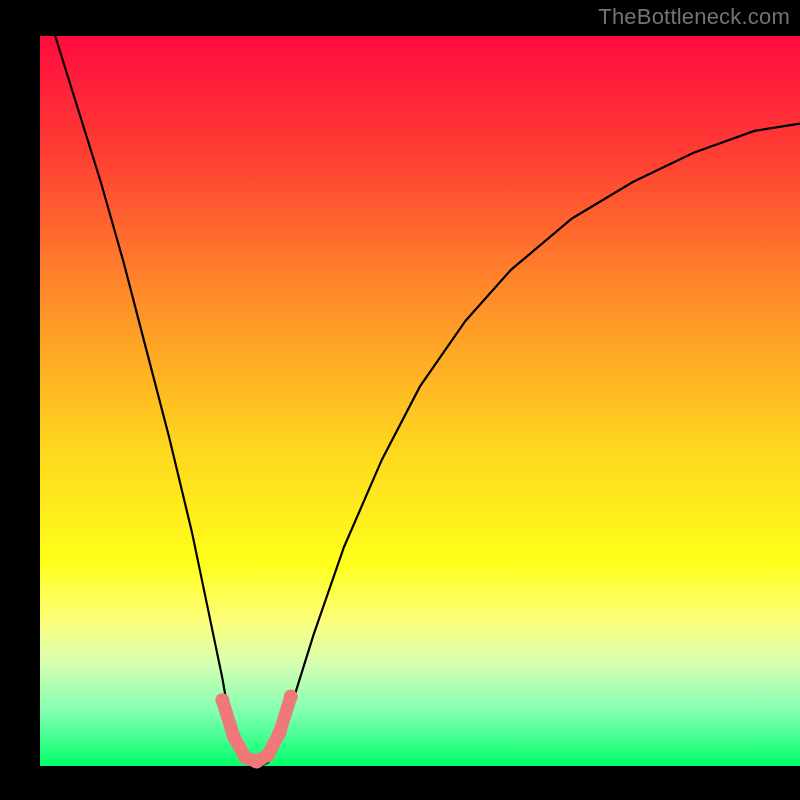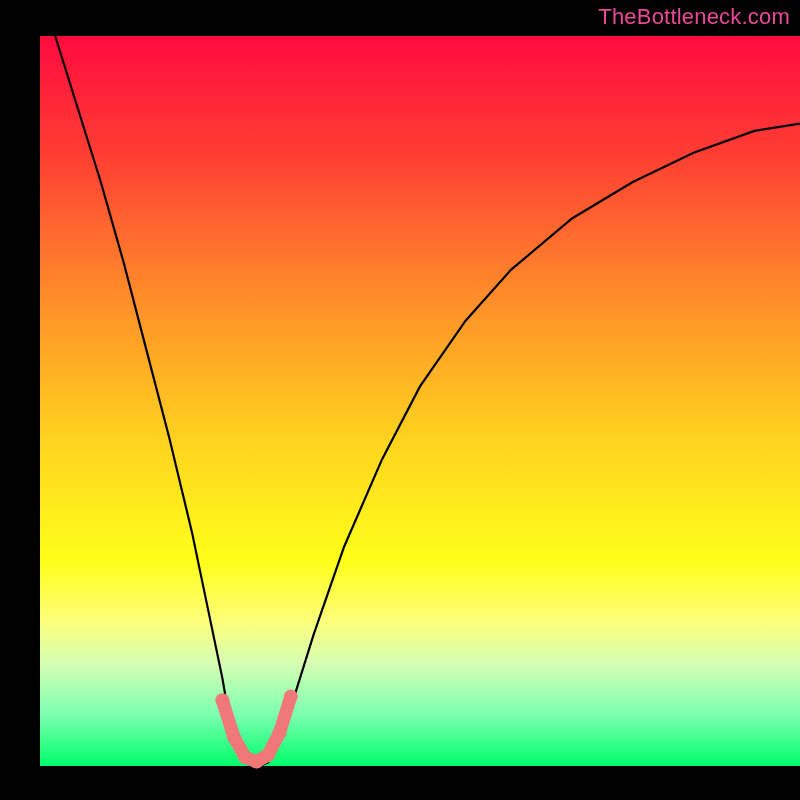--- a/index.html
+++ b/index.html
@@ -16,21 +16,21 @@
     top: 0;
     left: 0;
     width: 800px;
     height: 800px;
     background: #000;
   }
   .watermark {
     position: absolute;
     top: 4px;
     right: 10px;
-    color: #ec4899;
+    color: #737373;
     font-size: 22px;
     letter-spacing: 0.2px;
     font-weight: 400;
     text-align: right;
   }
   svg {
     position: absolute;
     top: 0;
     left: 0;
   }

